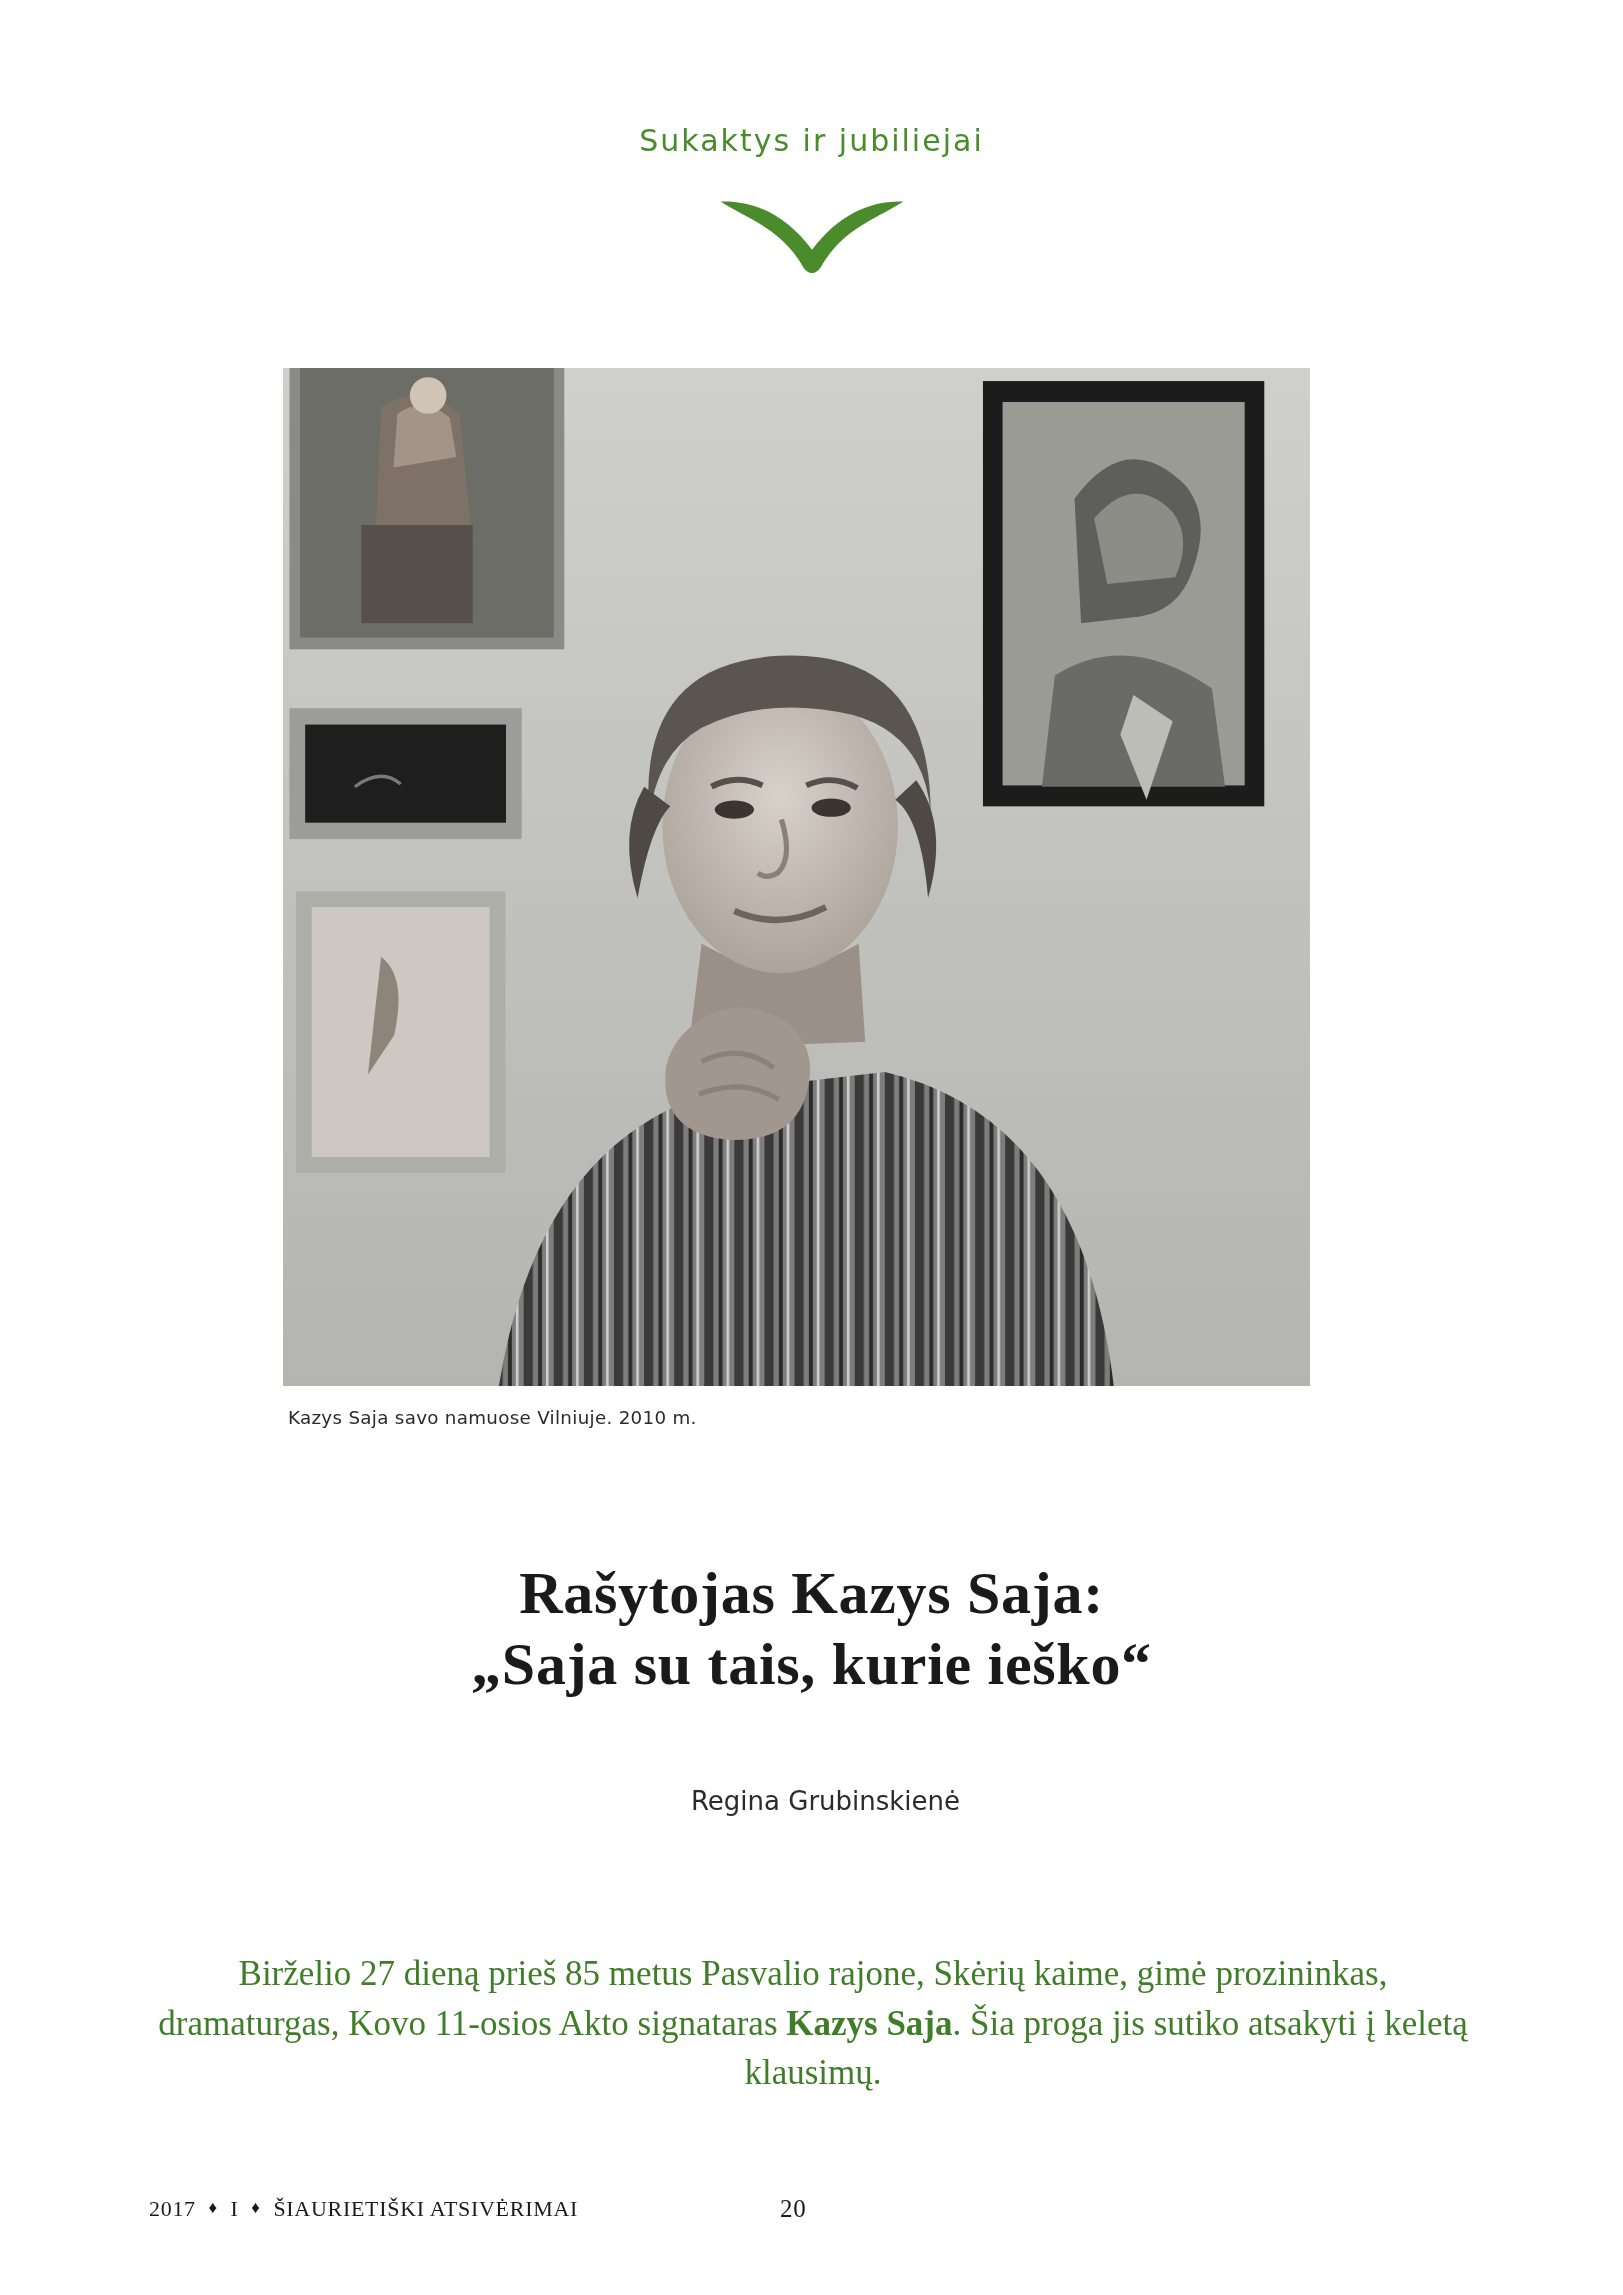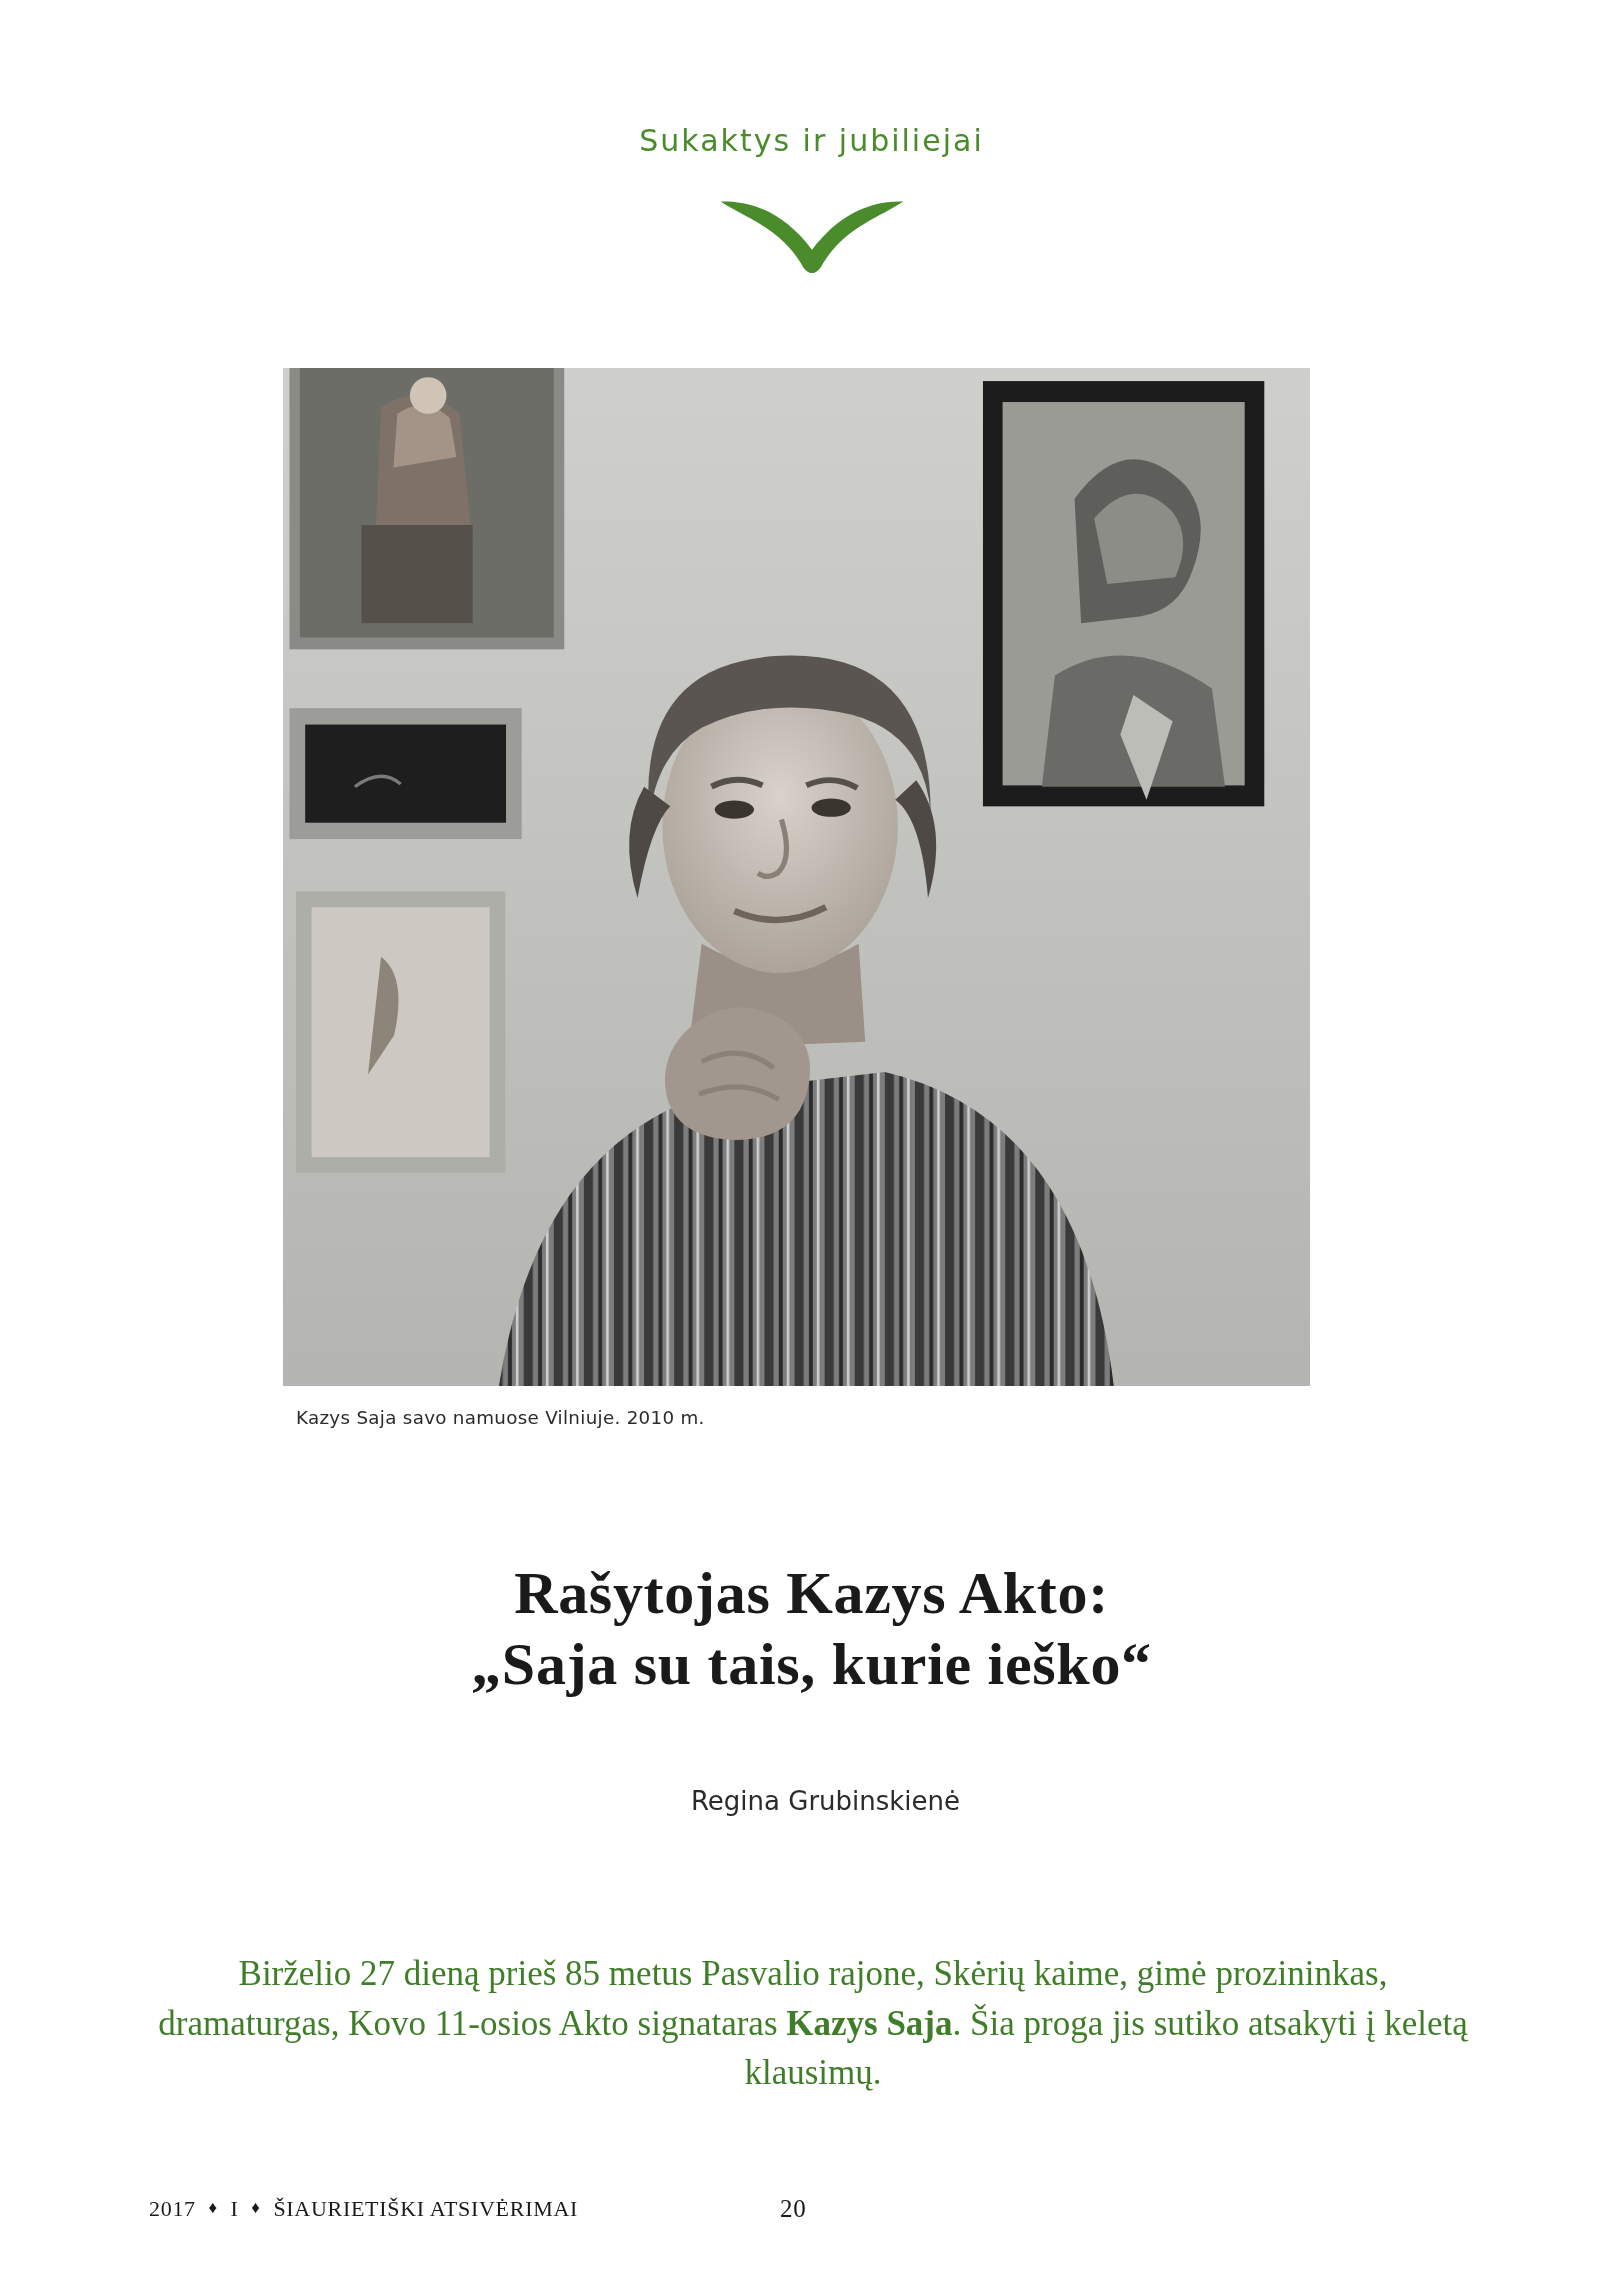--- a/index.html
+++ b/index.html
@@ -62,21 +62,20 @@
     position: relative;
   }
   .caption {
     position: absolute;
     top: 1407px;
     left: 288px;
     font-family: "DejaVu Sans", sans-serif;
     font-size: 18.3px;
     color: #2b2b2b;
     letter-spacing: 0.3px;
-    margin-left: 8px;
   }
 
   
   .title {
     position: absolute;
     top: 1518px;
     left: 0;
     width: 100%;
     text-align: center;
     font-family: "Liberation Serif", serif;
@@ -227,21 +226,21 @@
         <path d="M620 1010 q70 -60 150 -10 q50 40 30 110 q-20 70 -110 70 q-90 -4 -104 -70 q-10 -60 34 -100 z" fill="#a1978e"></path>
         <path d="M640 1060 q60 -30 110 10" stroke="#8b8178" stroke-width="8" fill="none"></path>
         <path d="M636 1110 q66 -26 122 8" stroke="#8b8178" stroke-width="8" fill="none"></path>
       </svg>
     </div>
   </div>
 
   <div class="caption">Kazys Saja savo namuose Vilniuje. 2010 m.</div>
 
   <h1 class="title">
-    <span>Rašytojas Kazys Akto:</span>
+    <span>Rašytojas Kazys Saja:</span>
     <span class="line2">„Saja su tais, kurie ieško“</span>
   </h1>
 
   <div class="author">Regina Grubinskienė</div>
 
   <p class="lead">
     <span>Birželio 27 dieną prieš 85 metus Pasvalio rajone, Skėrių kaime, gimė prozininkas, dramaturgas, Kovo 11-osios Akto signataras </span><b>Kazys Saja</b><span>. Šia proga jis sutiko atsakyti į keletą klausimų.</span>
   </p>
 
   <div class="footer">

